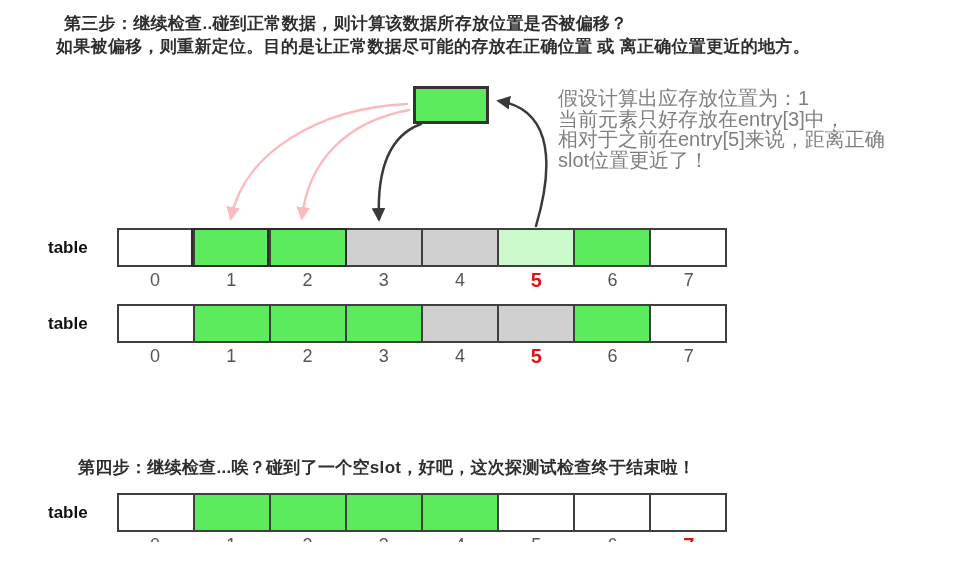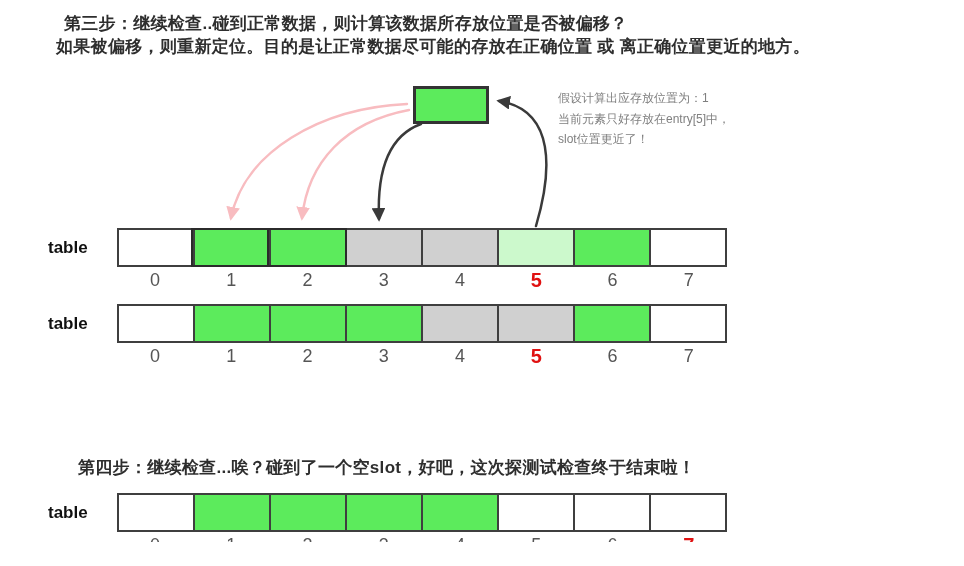--- a/index.html
+++ b/index.html
@@ -8,21 +8,21 @@
   .canvas {
     position:relative; width:964px; height:542px; background:#ffffff;
     overflow:hidden;
   }
   
   .step-text { position:absolute; font-weight:bold; font-size:17px; color:#2e2e2e; letter-spacing:0.3px; white-space:nowrap; }
   #step3-line1 { left:64px; top:12px; }
   #step3-line2 { left:56px; top:35px;text-align:right; }
   #step4-line  { left:78px; top:456px; }
   
-  .annotation { position:absolute; left:558px; top:88px; font-size:12px; line-height:20.5px; color:#7f7f7f; }
+  .annotation { position:absolute; left:558px; top:88px; font-size:20px; line-height:20.5px; color:#7f7f7f; }
   .annotation div { white-space:nowrap; }
   
   .float-box {
     position:absolute; left:413px; top:86px; width:76px; height:38px;
     background:#5ceb5c; border:3px solid #333333;
   }
   
   .row {
     position:absolute; left:117px; width:610px; height:39px;
     display:flex; border:2px solid #3f3f3f; background:#ffffff;
@@ -69,21 +69,22 @@
     <path d="M 407,104 C 320,108 244,152 231,218" fill="none" stroke="#f8bcc0" stroke-width="2.5" stroke-linecap="round" marker-end="url(#headPink)"></path>
     <path d="M 409,110 C 345,122 308,162 302,218" fill="none" stroke="#f8bcc0" stroke-width="2.5" stroke-linecap="round" marker-end="url(#headPink)"></path>
     <path d="M 421,124 C 388,136 377,172 379,219" fill="none" stroke="#3a3a3a" stroke-width="2.5" stroke-linecap="round" marker-end="url(#headBlack)"></path>
     <path d="M 536,226 C 552,172 556,110 499,101" fill="none" stroke="#3a3a3a" stroke-width="2.5" stroke-linecap="round" marker-end="url(#headBlack)"></path>
   </svg>
 
   <div class="float-box"></div>
 
   <div class="annotation">
     <div>假设计算出应存放位置为：1</div>
-    <div>当前元素只好存放在entry[5]中，</div>
+    <div>当前元素只好存放在entry[3]中，</div>
+    <div>相对于之前在entry[5]来说，距离正确</div>
     <div>slot位置更近了！</div>
   </div>
 
   <div class="table-label" id="tlabel1">table</div>
   <div class="row" id="row1">
     <div class="cell" data-state="empty"></div>
     <div class="cell" data-state="occupied-highlight"></div>
     <div class="cell" data-state="occupied-highlight"></div>
     <div class="cell" data-state="stale"></div>
     <div class="cell" data-state="stale"></div>

